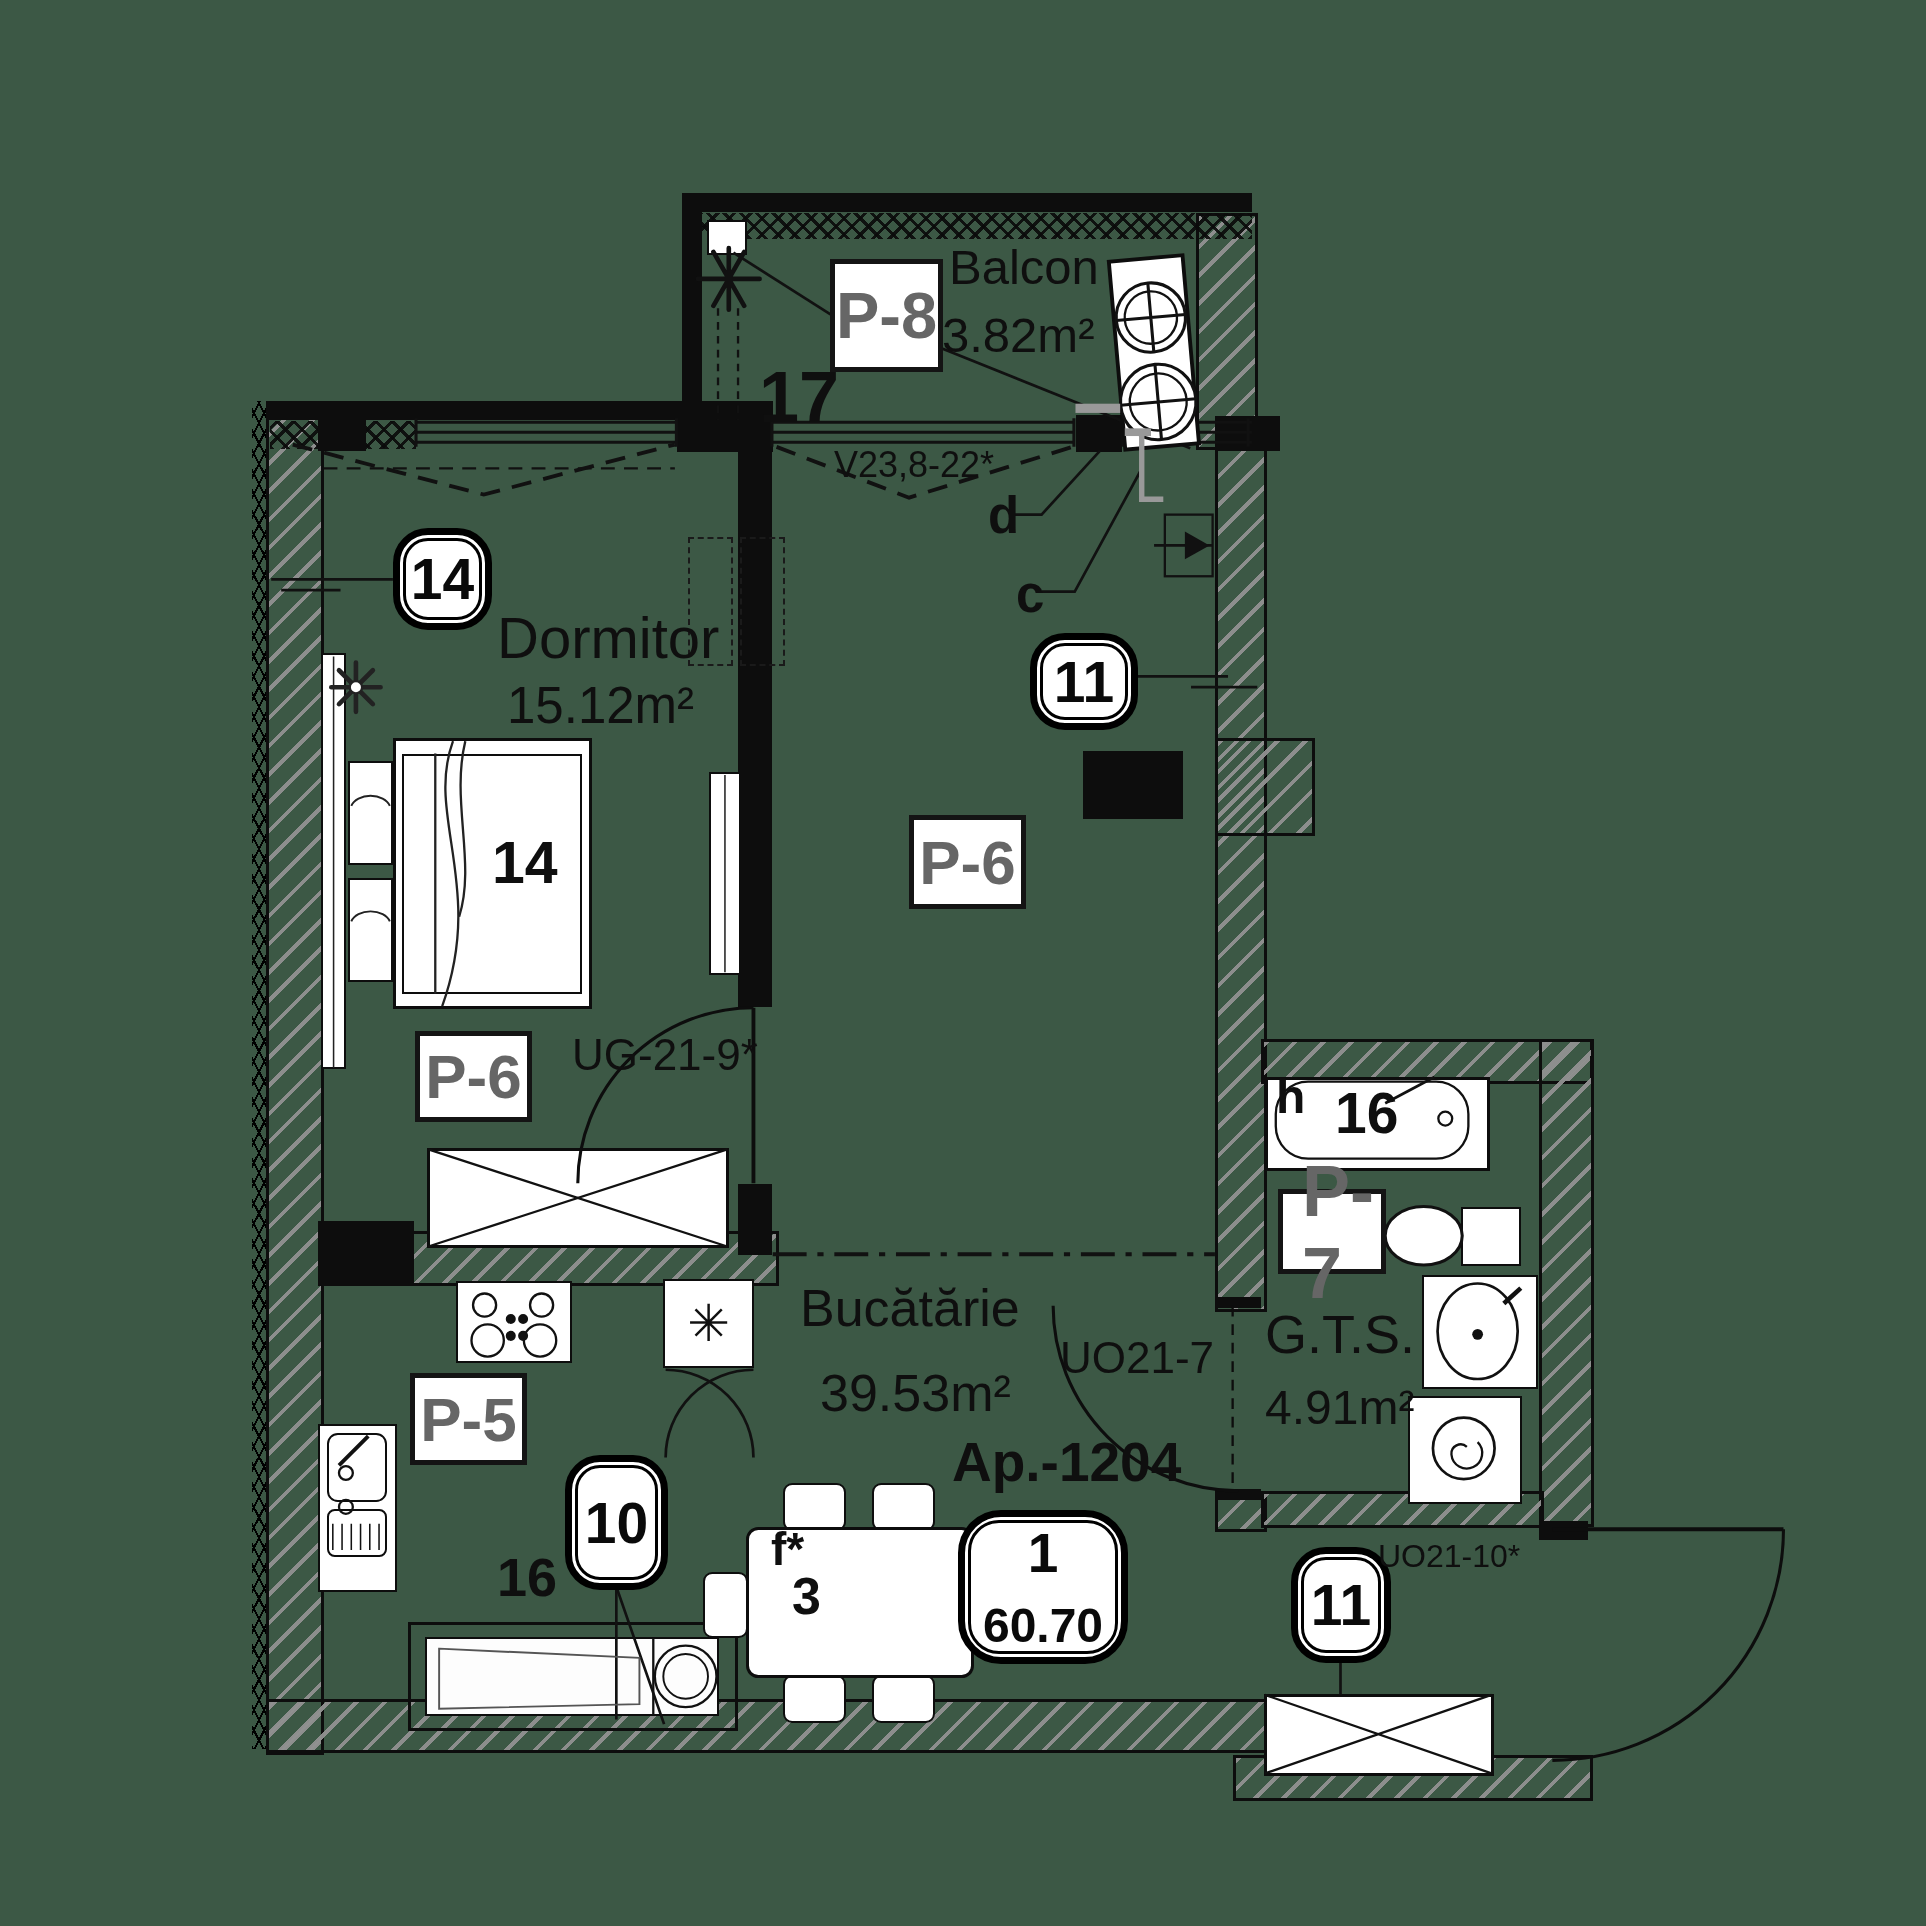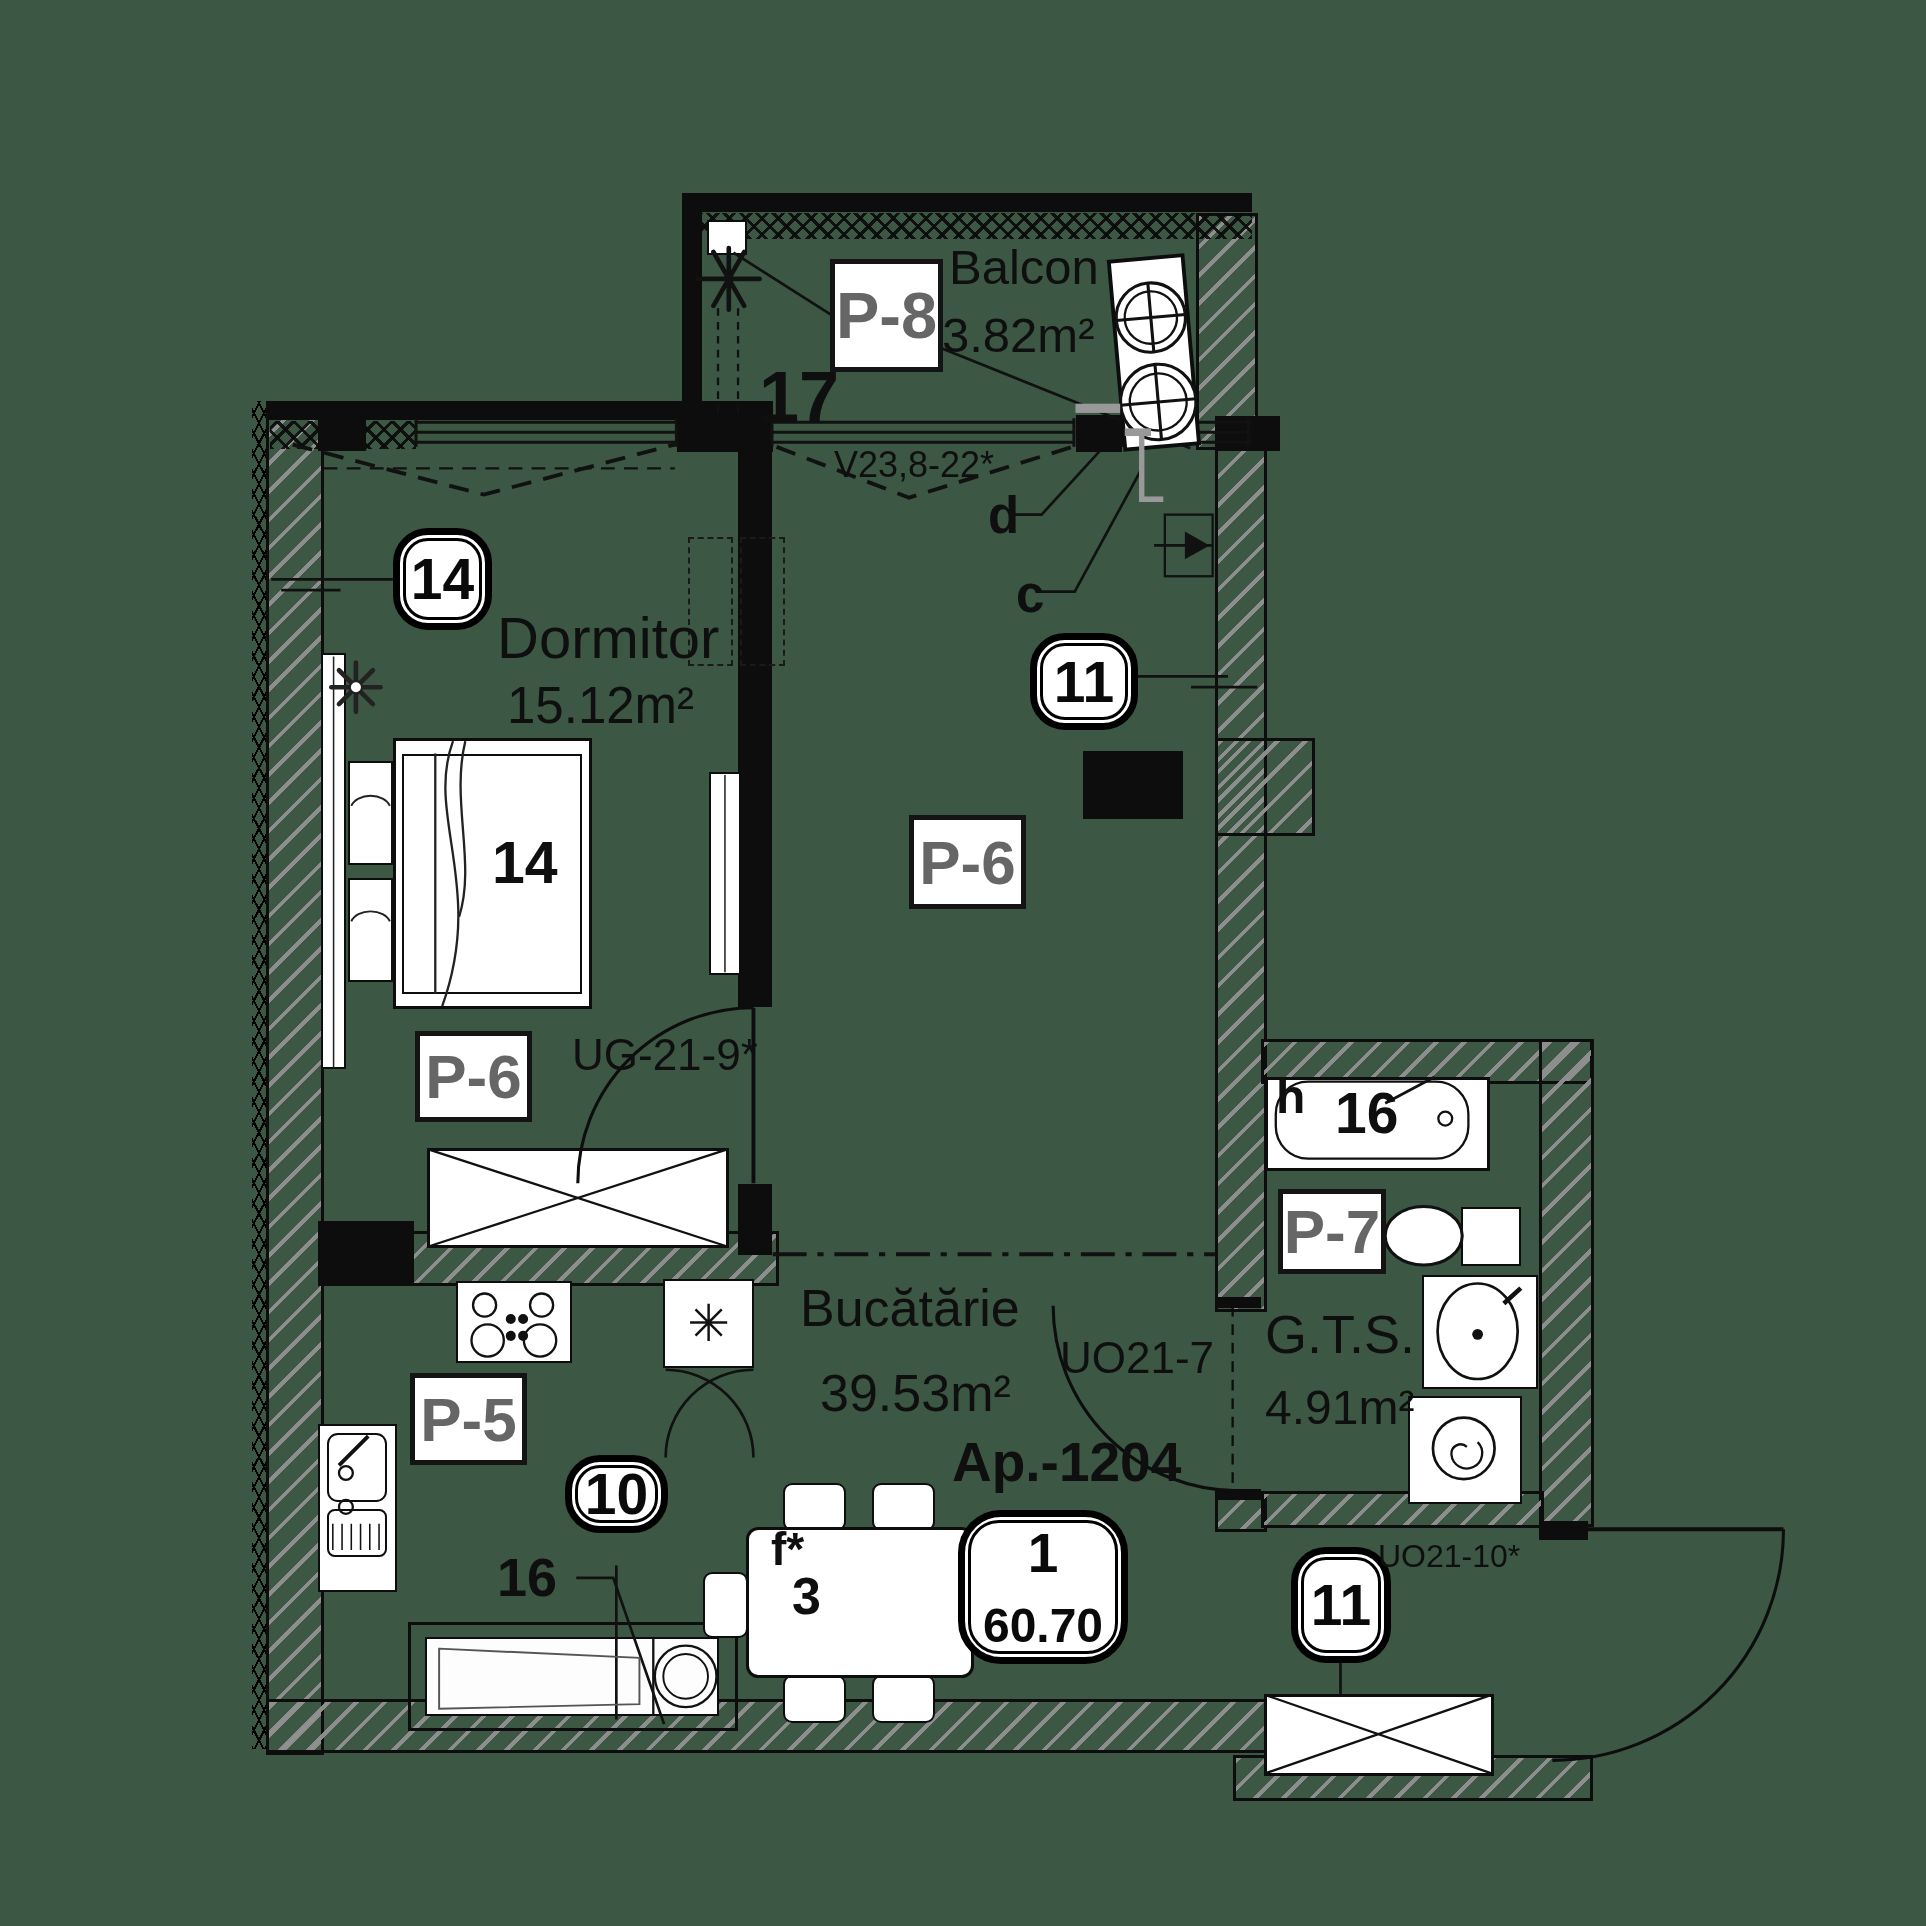--- a/index.html
+++ b/index.html
@@ -250,40 +250,40 @@
       <path d="M1482,566 V648 H1510" stroke="#999" stroke-width="7" fill="none"></path>
     </g>
   </svg>
 
   <div class="tag" style="left:393px;top:528px;width:99px;height:102px;">
     <div class="tag-in" style="font-size:57px;">14</div>
   </div>
   <div class="tag" style="left:1030px;top:633px;width:108px;height:97px;">
     <div class="tag-in" style="font-size:57px;">11</div>
   </div>
-  <div class="tag" style="left:565px;top:1455px;width:103px;height:78px;">
+  <div class="tag" style="left:565px;top:1455px;width:103px;height:135px;">
     <div class="tag-in" style="font-size:57px;">10</div>
   </div>
   <div class="tag" style="left:1291px;top:1547px;width:100px;height:116px;">
     <div class="tag-in" style="font-size:57px;">11</div>
   </div>
 
   <div class="tag" style="left:958px;top:1510px;width:170px;height:154px;border-radius:43px;">
     <div class="tag-in" style="border-radius:31px;flex-direction:column;gap:0;">
       <div style="font-size:55px;font-weight:bold;">1</div>
       <div style="width:78%;height:3.1px;background:#111;margin:6.2px 0;"></div>
       <div style="font-size:48px;font-weight:bold;">60.70</div>
     </div>
   </div>
 
   <div class="pbadge" style="left:830px;top:259px;width:113px;height:113px;font-size:65px;">P-8</div>
   <div class="pbadge" style="left:415px;top:1031px;width:117px;height:91px;font-size:62px;">P-6</div>
   <div class="pbadge" style="left:909px;top:815px;width:117px;height:94px;font-size:62px;">P-6</div>
   <div class="pbadge" style="left:410px;top:1373px;width:117px;height:92px;font-size:62px;">P-5</div>
-  <div class="pbadge" style="left:1278px;top:1189px;width:108px;height:85px;font-size:62px;">P-7</div>
+  <div class="pbadge" style="left:1278px;top:1189px;width:108px;height:85px;font-size:72px;padding-left:19px;">P-7</div>
 
   <div class="txt" style="left:949px;top:243px;font-size:49px;">Balcon</div>
   <div class="txt" style="left:942px;top:311px;font-size:49px;">3.82m²</div>
   <div class="txt b" style="left:759px;top:361px;font-size:72px;">17</div>
 
   <div class="txt" style="left:834px;top:447px;font-size:36px;">V23,8-22*</div>
   <div class="txt b" style="left:988px;top:490px;font-size:51px;">d</div>
   <div class="txt b" style="left:1016px;top:569px;font-size:51px;">c</div>
 
   <div class="txt" style="left:497px;top:609px;font-size:58px;">Dormitor</div>

